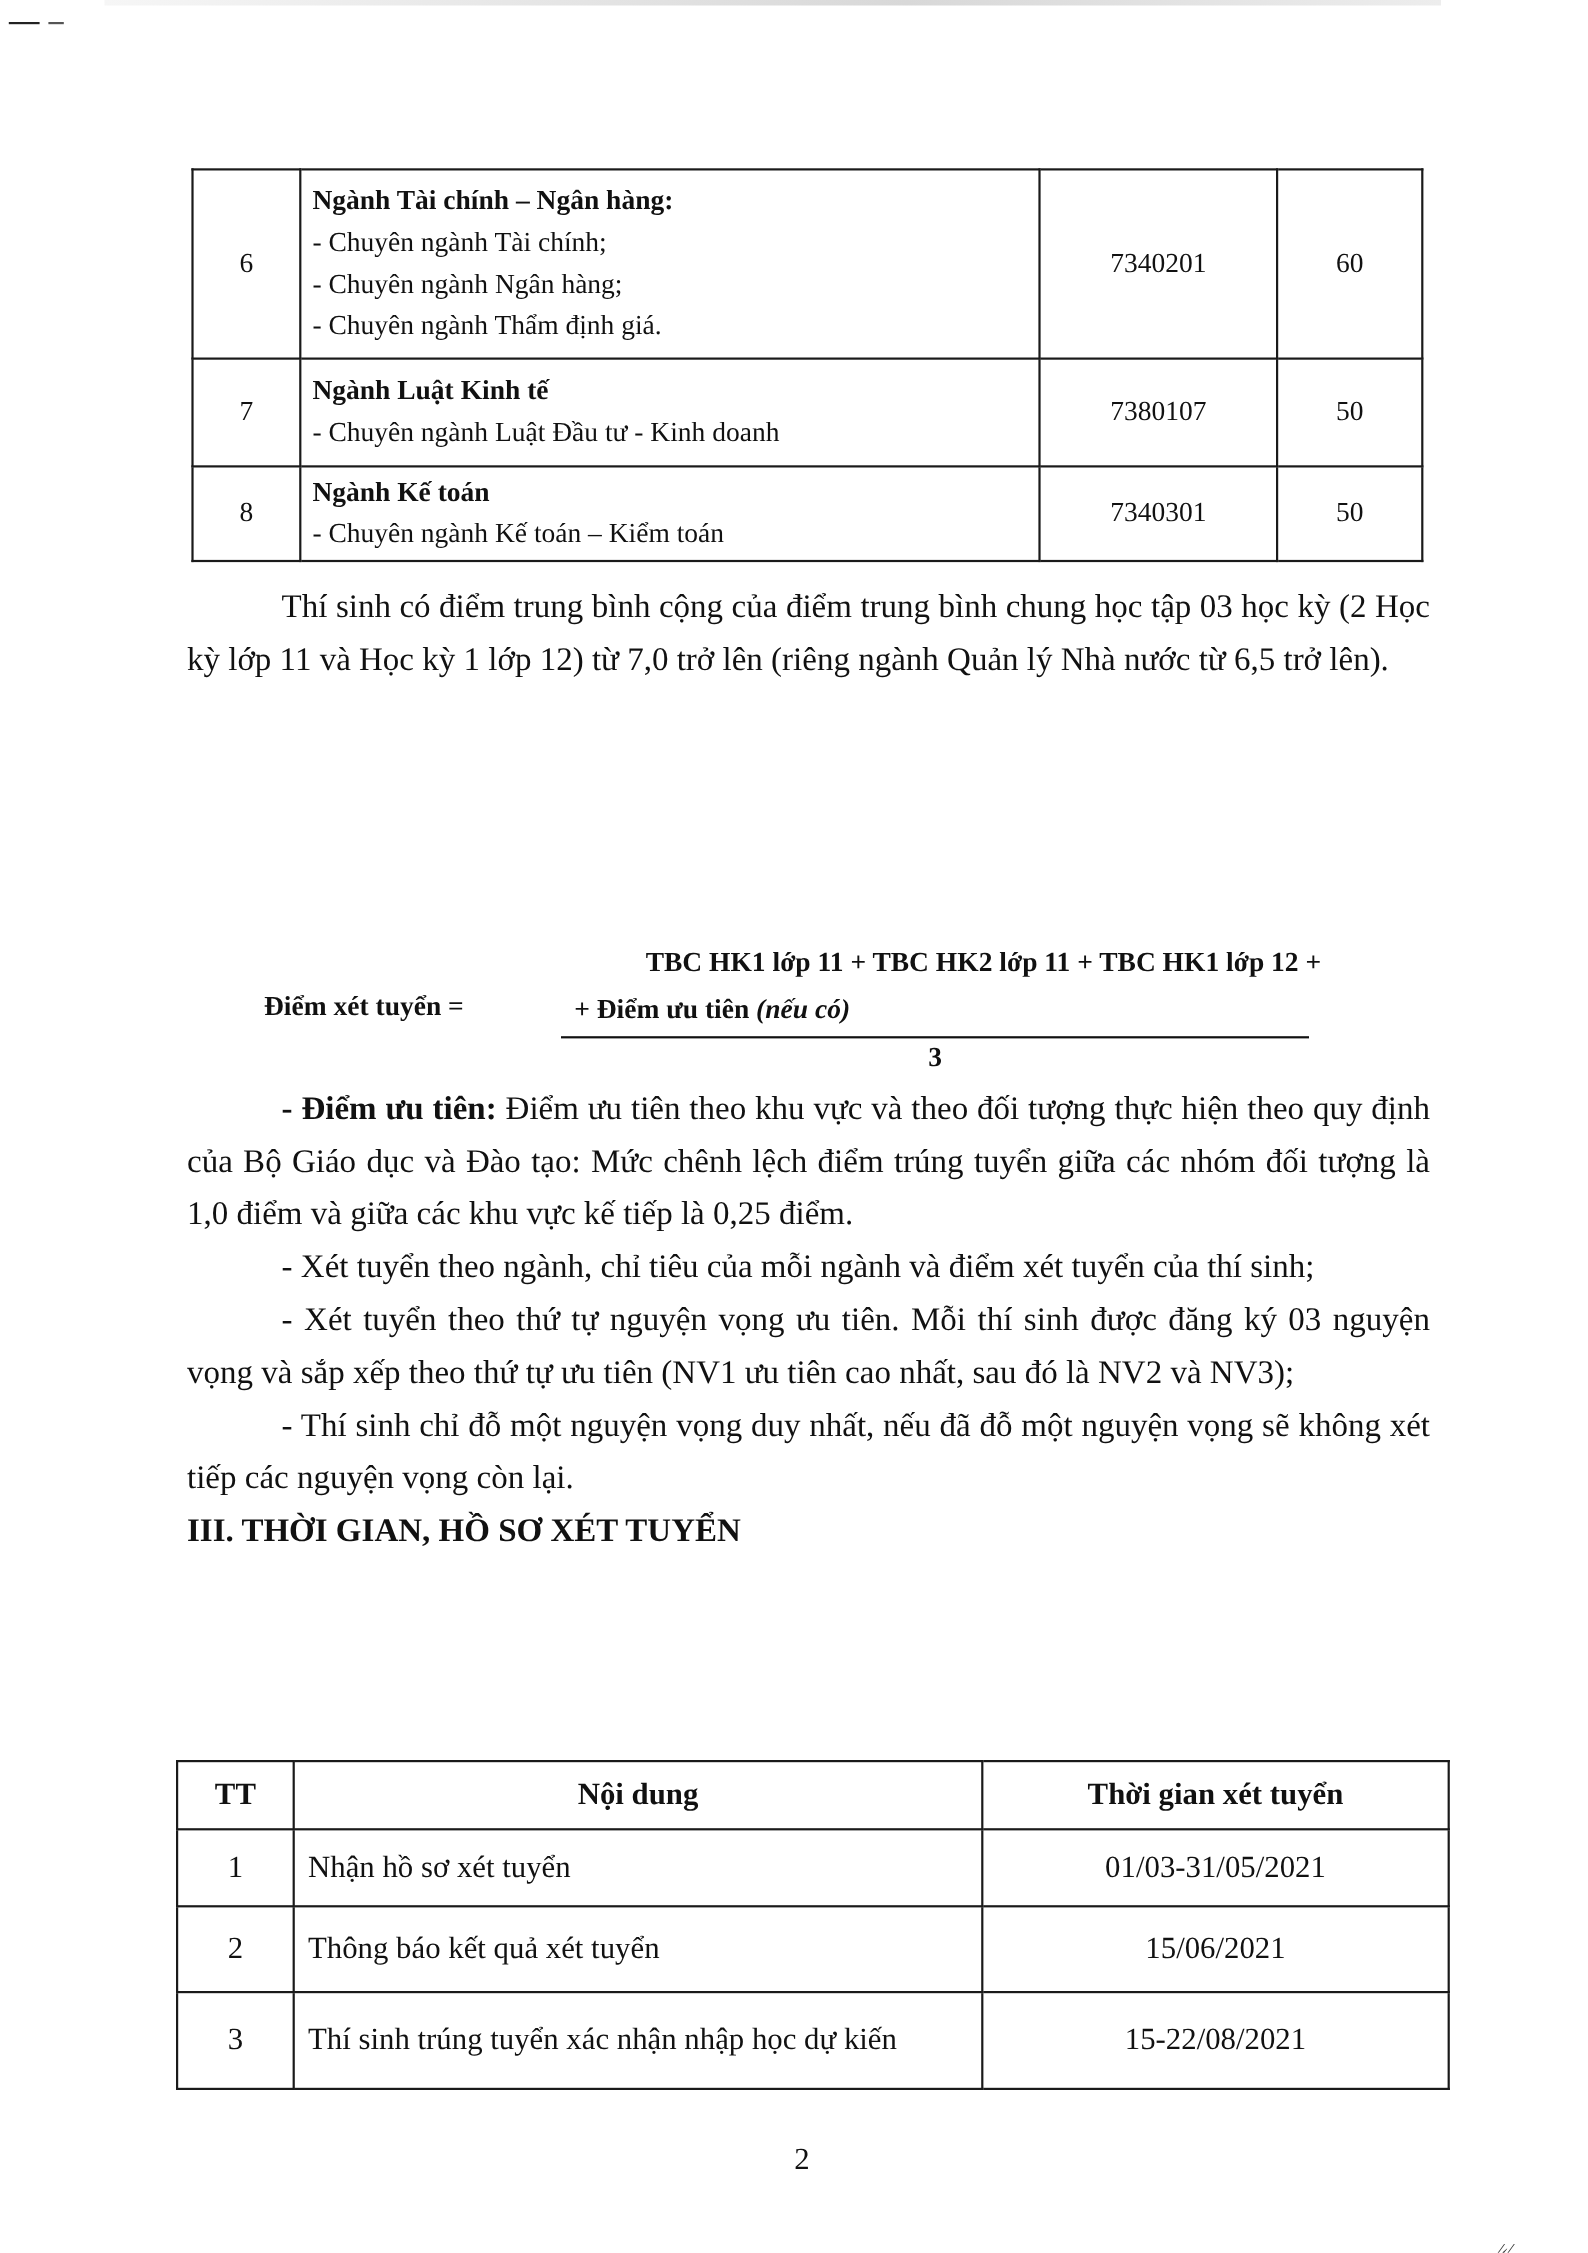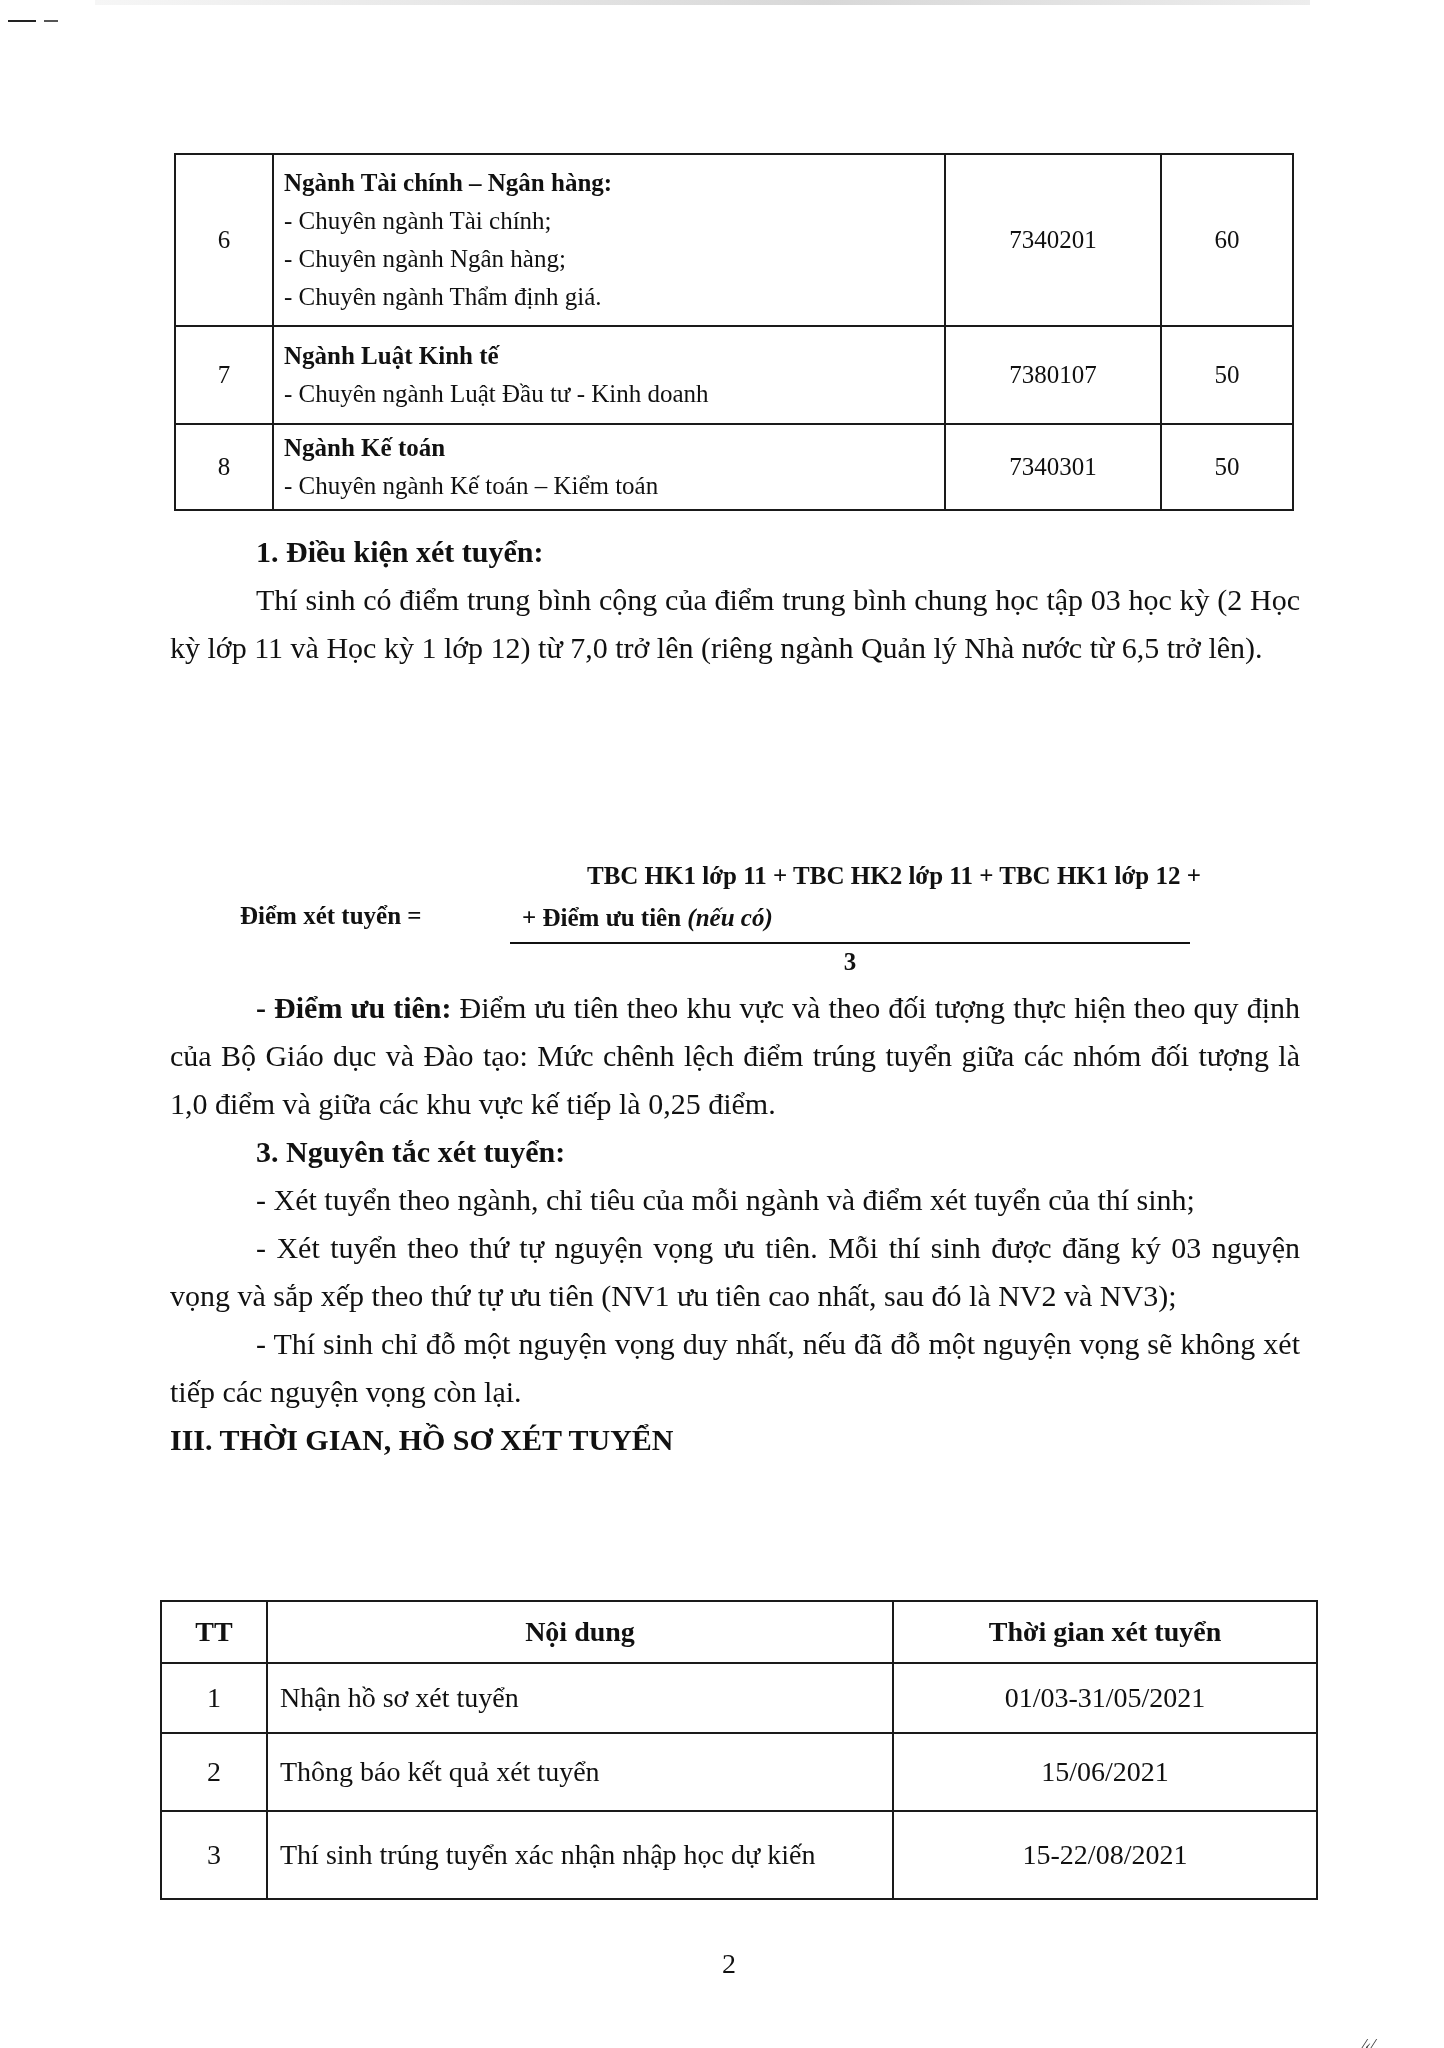--- a/index.html
+++ b/index.html
@@ -94,35 +94,33 @@
       <div class="major-title">Ngành Kế toán</div>
       <div>- Chuyên ngành Kế toán – Kiểm toán</div>
     </td>
     <td class="c-code">7340301</td>
     <td class="c-quota">50</td>
   </tr>
 </tbody>
   </table>
 
 <div class="text-block" style="top: 528px;">
-  <p class="sub">1. Điều kiện xét tuyển:</p>
   <p class="indent just">Thí sinh có điểm trung bình cộng của điểm trung bình chung học tập 03 học kỳ (2 Học kỳ lớp 11 và Học kỳ 1 lớp 12) từ 7,0 trở lên (riêng ngành Quản lý Nhà nước từ 6,5 trở lên).</p>
 </div>
 
 <div class="formula">
   <div class="lhs">Điểm xét tuyển =</div>
   <div class="num1">TBC HK1 lớp 11 + TBC HK2 lớp 11 + TBC HK1 lớp 12 +</div>
   <div class="num2"><span>+ Điểm ưu tiên </span><i>(nếu có)</i></div>
   <div class="bar"></div>
   <div class="den">3</div>
 </div>
 
 <div class="text-block" style="top: 984px;">
   <p class="indent just"><span class="b">- Điểm ưu tiên:</span><span> Điểm ưu tiên theo khu vực và theo đối tượng thực hiện theo quy định của Bộ Giáo dục và Đào tạo: Mức chênh lệch điểm trúng tuyển giữa các nhóm đối tượng là 1,0 điểm và giữa các khu vực kế tiếp là 0,25 điểm.</span></p>
-  <p class="sub">3. Nguyên tắc xét tuyển:</p>
   <p class="indent just">- Xét tuyển theo ngành, chỉ tiêu của mỗi ngành và điểm xét tuyển của thí sinh;</p>
   <p class="indent just">- Xét tuyển theo thứ tự nguyện vọng ưu tiên. Mỗi thí sinh được đăng ký 03 nguyện vọng và sắp xếp theo thứ tự ưu tiên (NV1 ưu tiên cao nhất, sau đó là NV2 và NV3);</p>
   <p class="indent just">- Thí sinh chỉ đỗ một nguyện vọng duy nhất, nếu đã đỗ một nguyện vọng sẽ không xét tiếp các nguyện vọng còn lại.</p>
   <p class="b">III. THỜI GIAN, HỒ SƠ XÉT TUYỂN</p>
 </div>
 
 <table class="schedule">
   <tbody>
       <tr>
     <th class="c-tt">TT</th>

